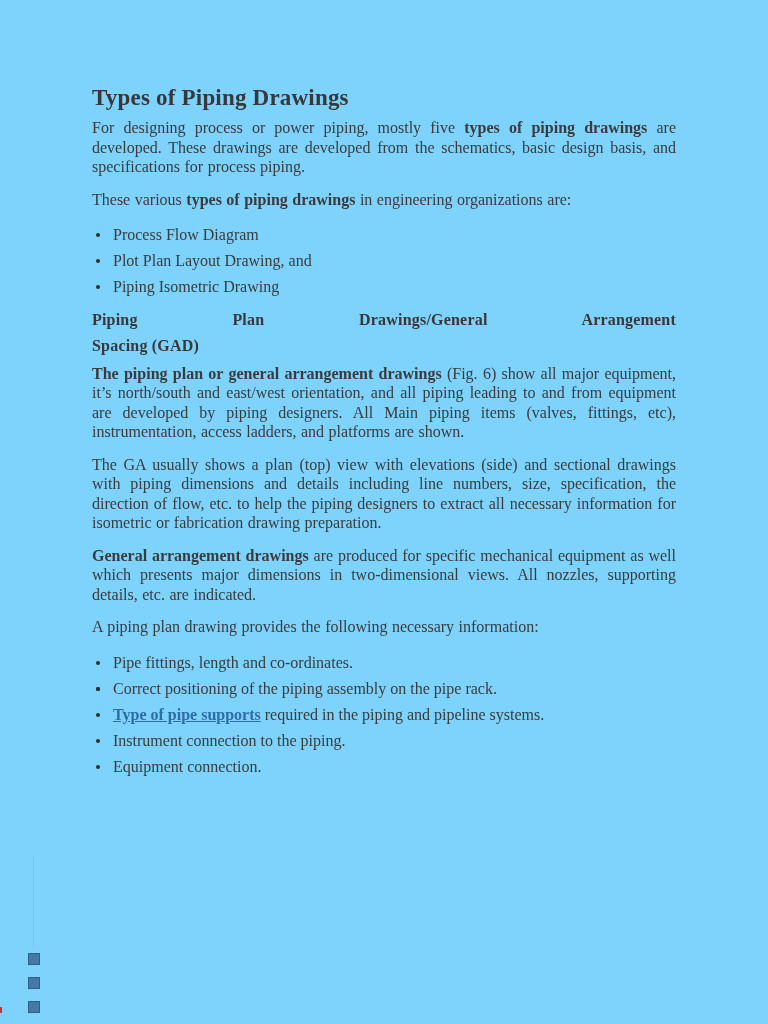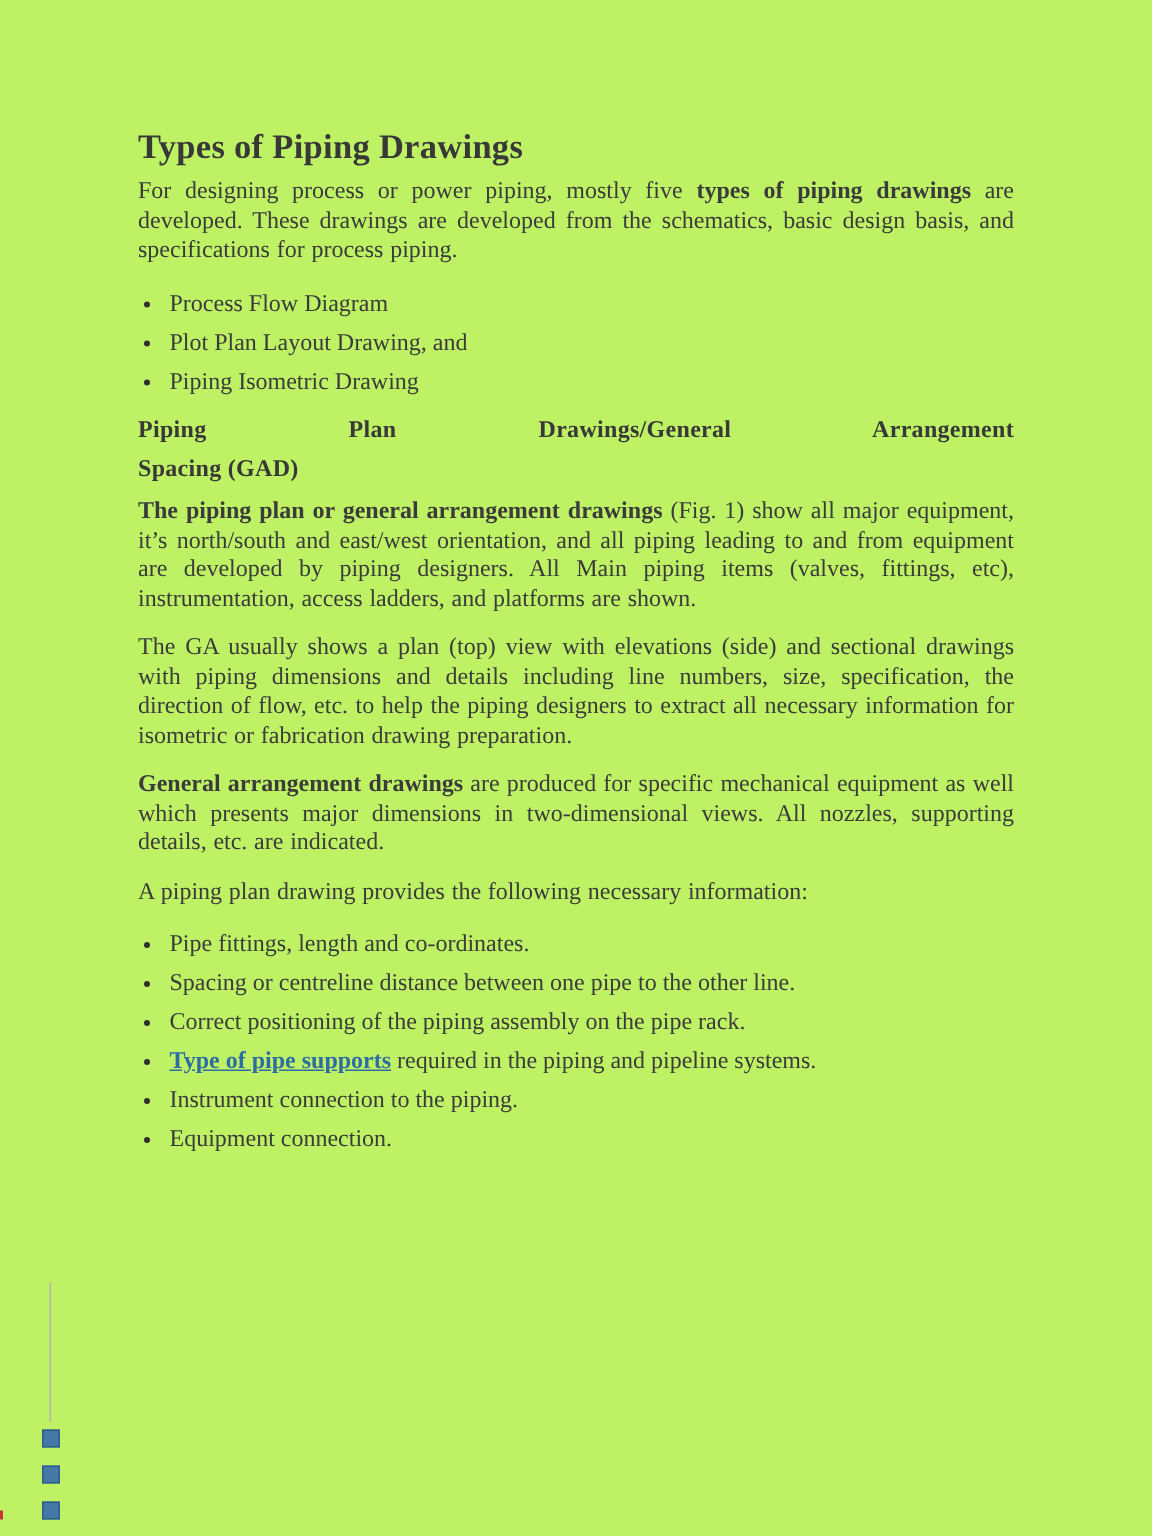--- a/index.html
+++ b/index.html
@@ -2,21 +2,21 @@
 <html><head>
 <meta charset="utf-8">
 <style>
   * { margin: 0; padding: 0; box-sizing: border-box; }
   html, body { width: 768px; height: 1024px; overflow: hidden; }
   body { background: #ffffff; }
 
   .page {
     position: relative;
     width: 768px; height: 1024px;
-    background: #bef264;
+    background: #7dd3fc;
     font-family: "Liberation Serif", "DejaVu Serif", serif;
     color: #3b3b3b;
   }
   .content {
     position: absolute;
     left: 92px; top: 84px; width: 584px;
   }
   .title {
     font-size: 23px; line-height: 27px;
     font-weight: bold; color: #383838;
@@ -74,43 +74,44 @@
 </head>
 <body>
 
 <div class="page">
   <div class="content">
 
     <h1 class="title">Types of Piping Drawings</h1>
 
     <p class="body-par"><span>For designing process or power piping, mostly five </span><span class="b">types of piping drawings</span><span> are developed. These drawings are developed from the schematics, basic design basis, and specifications for process piping.</span></p>
 
+    <p class="body-par"><span>These various </span><span class="b">types of piping drawings</span><span> in engineering organizations are:</span></p>
 
     <ul class="doc-list">
       <li><span class="dot"></span><span><span>Process Flow Diagram</span></span></li>
       <li><span class="dot"></span><span><span>Plot Plan Layout Drawing, and</span></span></li>
       <li><span class="dot"></span><span><span>Piping Isometric Drawing</span></span></li>
     </ul>
 
     <h2 class="section-heading">
       <div class="jline">Piping Plan Drawings/General Arrangement</div>
       <div>Spacing (GAD)</div>
     </h2>
 
-    <p class="body-par"><span class="b">The piping plan or general arrangement drawings</span><span> (Fig. 1) show all major equipment, it’s north/south and east/west orientation, and all piping leading to and from equipment are developed by piping designers. All Main piping items (valves, fittings, etc), instrumentation, access ladders, and platforms are shown.</span></p>
+    <p class="body-par"><span class="b">The piping plan or general arrangement drawings</span><span> (Fig. 6) show all major equipment, it’s north/south and east/west orientation, and all piping leading to and from equipment are developed by piping designers. All Main piping items (valves, fittings, etc), instrumentation, access ladders, and platforms are shown.</span></p>
 
     <p class="body-par"><span>The GA usually shows a plan (top) view with elevations (side) and sectional drawings with piping dimensions and details including line numbers, size, specification, the direction of flow, etc. to help the piping designers to extract all necessary information for isometric or fabrication drawing preparation.</span></p>
 
     <p class="body-par"><span class="b">General arrangement drawings</span><span> are produced for specific mechanical equipment as well which presents major dimensions in two-dimensional views. All nozzles, supporting details, etc. are indicated.</span></p>
 
     <p class="body-par"><span>A piping plan drawing provides the following necessary information:</span></p>
 
     <ul class="doc-list">
       <li><span class="dot"></span><span><span>Pipe fittings, length and co-ordinates.</span></span></li>
-      <li><span class="dot"></span><span><span>Spacing or centreline distance between one pipe to the other line.</span></span></li>
+      <li><span class="dot"></span></li>
       <li><span class="dot"></span><span><span>Correct positioning of the piping assembly on the pipe rack.</span></span></li>
       <li><span class="dot"></span><span><span class="b lnk">Type of pipe supports</span><span> required in the piping and pipeline systems.</span></span></li>
       <li><span class="dot"></span><span><span>Instrument connection to the piping.</span></span></li>
       <li><span class="dot"></span><span><span>Equipment connection.</span></span></li>
     </ul>
 
   </div>
 
   <div class="edge-line"></div>
   <div class="edge-square s1"></div>

